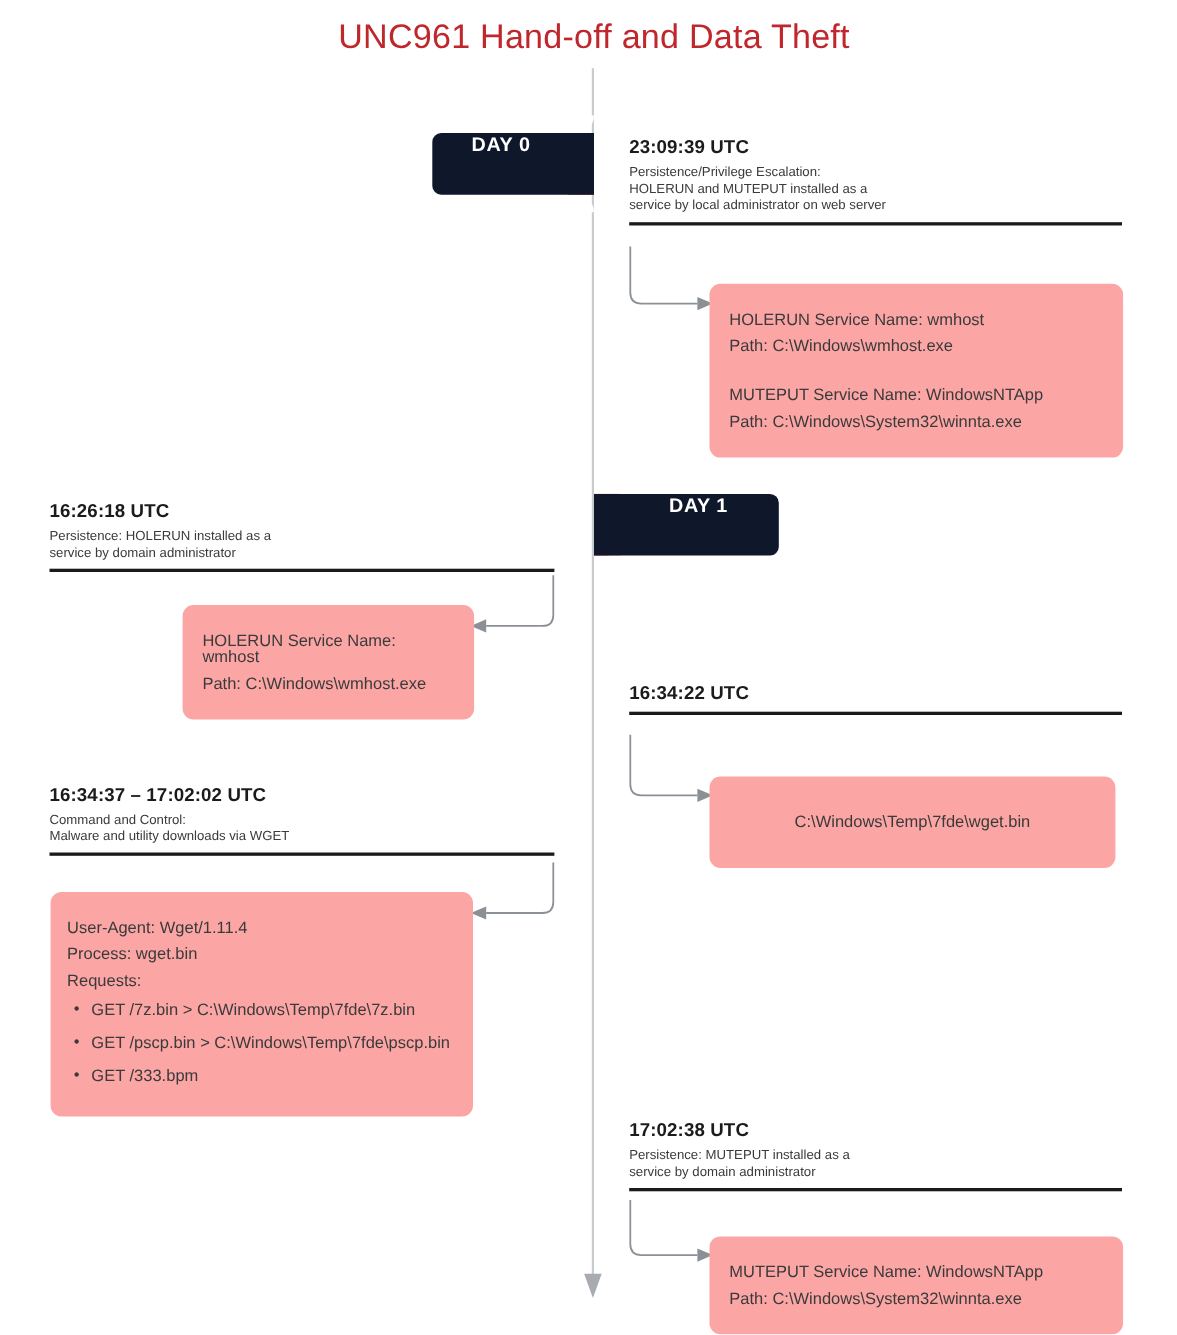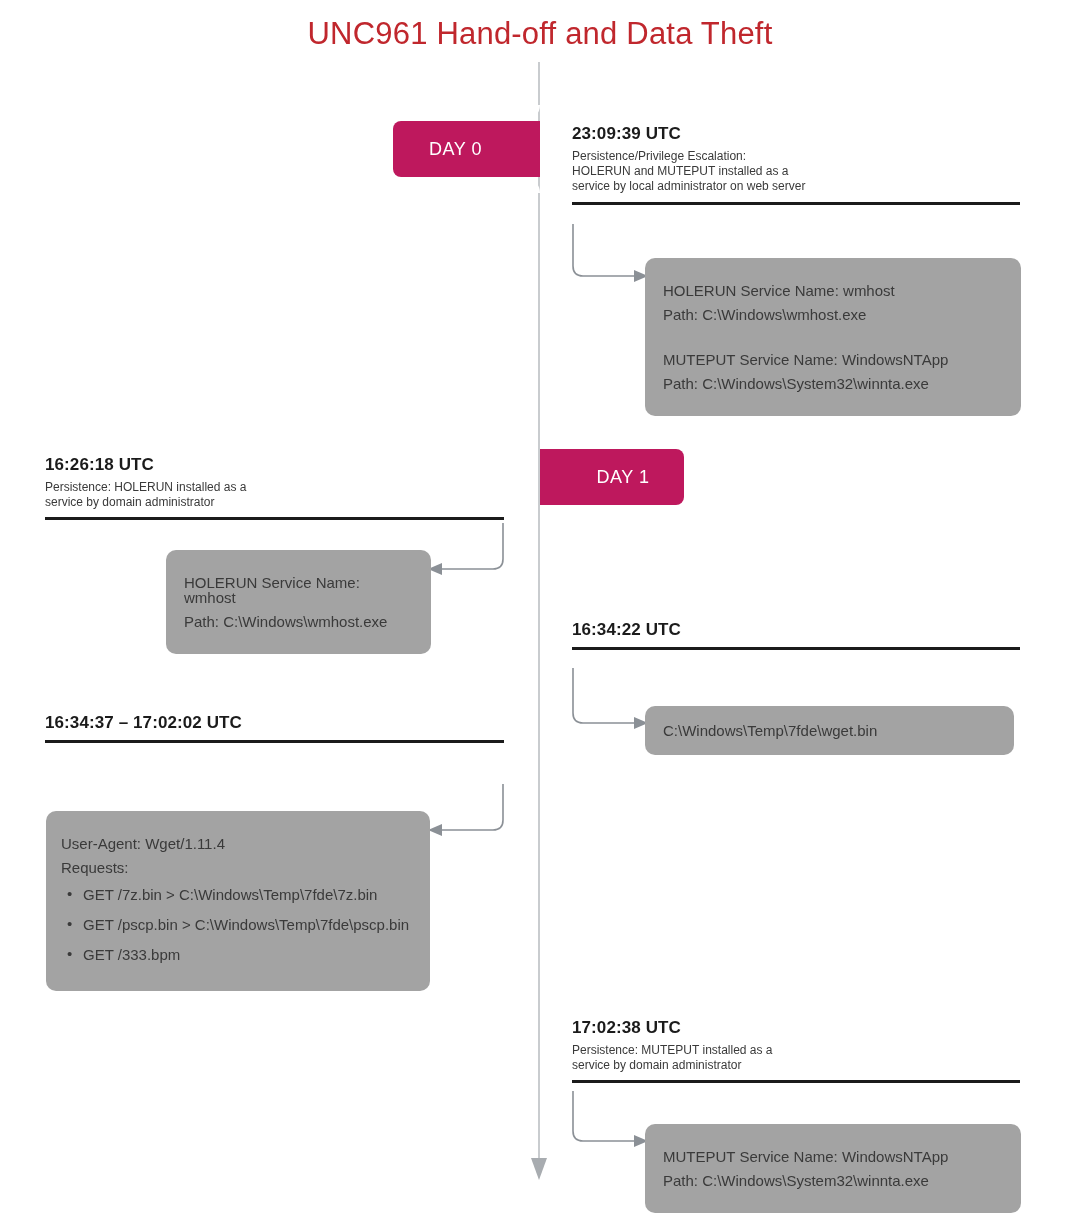--- a/index.html
+++ b/index.html
@@ -45,27 +45,26 @@
     height: 0;
     border-left: 8px solid transparent;
     border-right: 8px solid transparent;
     border-top: 22px solid #a8acb0;
   }
 
   
   .day-badge {
     position: absolute;
     height: 56px;
-    background: #be185d;
+    background: #0f172a;
     color: #ffffff;
     font-size: 18px;
-    font-weight: 400;
+    font-weight: 700;
     letter-spacing: 0.5px;
     display: flex;
-    align-items: center;
   }
   .day-badge .lbl { display: block; }
 
   
   .day0 {
     left: 393px;
     top: 121px;
     width: 147px;
     border-radius: 8px 0 0 8px;
     justify-content: center;
@@ -86,21 +85,21 @@
     height: 16px;
     background: #ffffff;
   }
   .day0-notch-top { top: 105px; border-bottom-right-radius: 16px; }
   .day0-notch-bot { top: 177px; border-top-right-radius: 16px; }
 
   
   .day1 {
     left: 540px;
     top: 449px;
-    width: 144px;
+    width: 168px;
     border-radius: 0 8px 8px 0;
     justify-content: center;
     padding-left: 22px;
   }
   .day1-flare {
     position: absolute;
     left: 540px;
     top: 449px;
     width: 24px;
     height: 56px;
@@ -134,21 +133,21 @@
   }
   .event .rule {
     height: 3px;
     background: #1b1b1b;
     margin-top: 7px;
   }
 
   
   .detail-box {
     position: absolute;
-    background: #a3a3a3;
+    background: #fca5a5;
     border-radius: 10px;
     padding: 16px 18px;
     font-size: 15px;
     color: #3a3a3a;
     line-height: 1.0;
   }
   .detail-box .line { margin: 9px 0; }
   .detail-box .line.gap-top { margin-top: 30px; }
   .detail-box ul { list-style: none; margin-top: 4px; }
   .detail-box li {
@@ -228,33 +227,36 @@
 
 <div class="event" style="left:572px; top:620px; width:448px;">
   <div class="time">16:34:22 UTC</div>
   <div class="rule"></div>
 </div>
 <svg class="connector" style="left:572px; top:668px; width:90px; height:70px;">
   <path d="M1,0 L1,45 Q1,55 11,55 L62,55" fill="none" stroke="#8b9096" stroke-width="1.6"></path>
   <polygon points="62,49 76,55 62,61" fill="#8b9096"></polygon>
 </svg>
 <div class="detail-box" style="left:645px; top:706px; width:369px; padding:13px 18px;">
-  <div class="line" style="margin:4px 0;">C:\Windows\Temp\7fde\wget.bin</div>
+  <div class="line" style="margin:21px 0;text-align:center;">C:\Windows\Temp\7fde\wget.bin</div>
 </div>
 
 <div class="event" style="left:45px; top:713px; width:459px;">
   <div class="time">16:34:37 – 17:02:02 UTC</div>
+  <div class="desc">Command and Control:
+Malware and utility downloads via WGET</div>
   <div class="rule"></div>
 </div>
 <svg class="connector" style="left:414px; top:784px; width:96px; height:60px;">
   <path d="M89,0 L89,36 Q89,46 79,46 L28,46" fill="none" stroke="#8b9096" stroke-width="1.6"></path>
   <polygon points="28,40 14,46 28,52" fill="#8b9096"></polygon>
 </svg>
 <div class="detail-box" style="left:46px; top:811px; width:384px;padding-left:15px;">
   <div class="line">User-Agent: Wget/1.11.4</div>
+  <div class="line">Process: wget.bin</div>
   <div class="line">Requests:</div>
   <ul>
     <li>GET /7z.bin &gt; C:\Windows\Temp\7fde\7z.bin</li>
     <li>GET /pscp.bin &gt; C:\Windows\Temp\7fde\pscp.bin</li>
     <li>GET /333.bpm</li>
   </ul>
 </div>
 
 <div class="event" style="left:572px; top:1018px; width:448px;">
   <div class="time">17:02:38 UTC</div>

